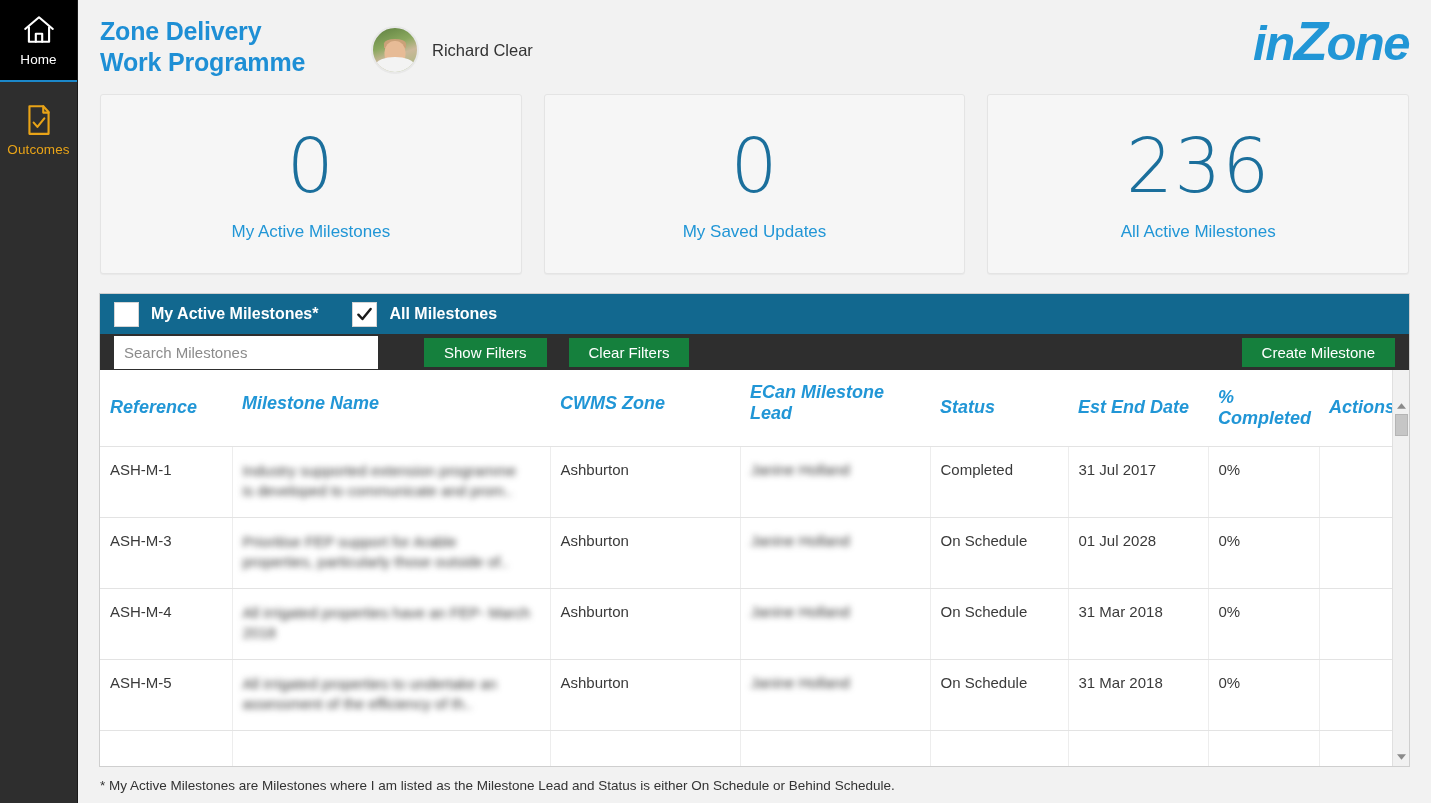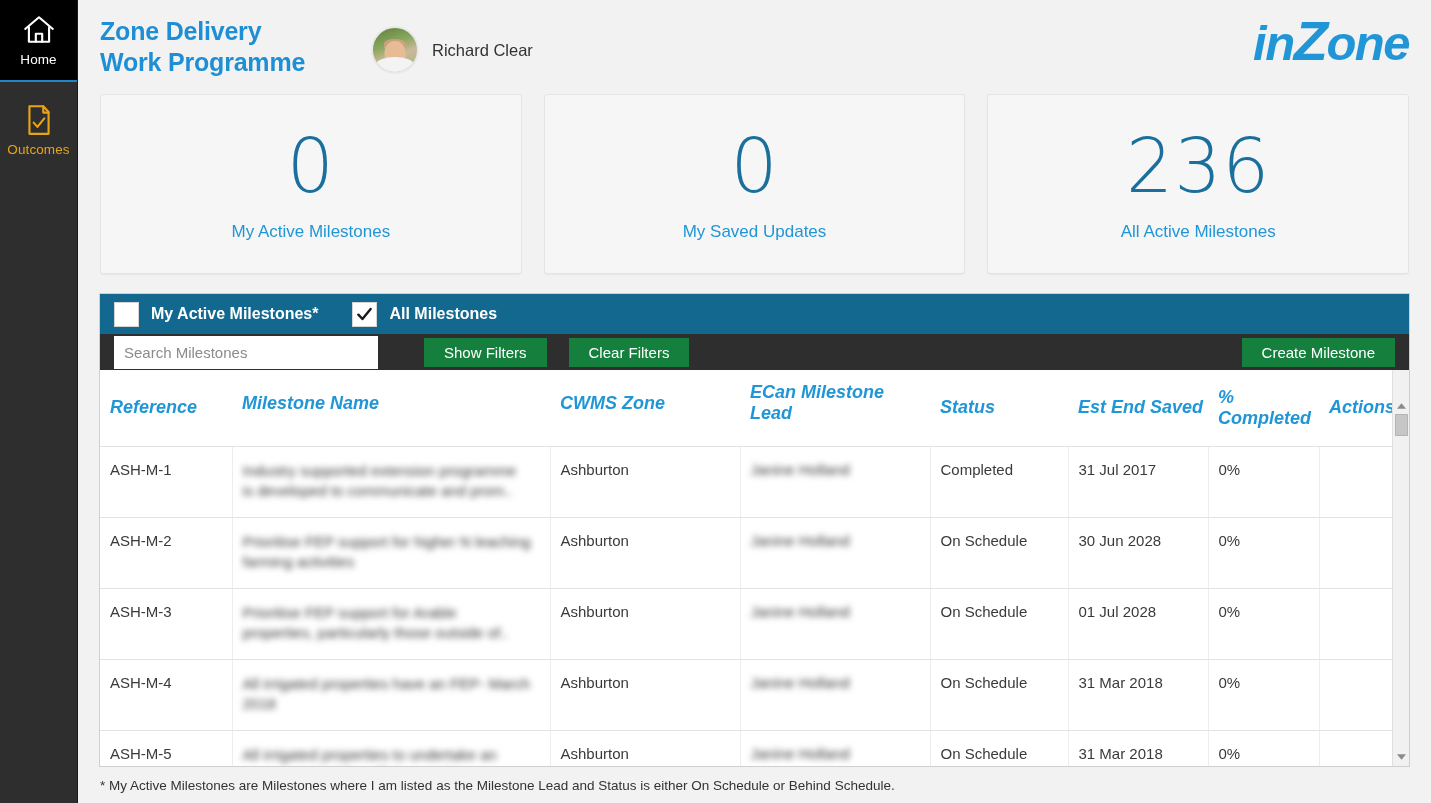--- a/index.html
+++ b/index.html
@@ -261,49 +261,36 @@
 
       <div id="table-wrap">
         <table id="grid">
           <thead>
             <tr>
               <th class="c-ref">Reference</th>
               <th class="c-name lower">Milestone Name</th>
               <th class="c-zone lower">CWMS Zone</th>
               <th class="c-lead lower">ECan Milestone Lead</th>
               <th class="c-stat">Status</th>
-              <th class="c-date">Est End Saved</th>
+              <th class="c-date">Est End Date</th>
               <th class="c-pct">% Completed</th>
               <th class="c-act">Actions</th>
             </tr>
           </thead>
           <tbody id="grid-body">
               <tr>
                 <td class="c-ref">ASH-M-1</td>
                 <td class="c-name blur">
                   <span>Industry supported extension programme</span>
                   <span>is developed to communicate and prom..</span>
                 </td>
                 <td class="c-zone">Ashburton</td>
                 <td class="c-lead blur">Janine Holland</td>
                 <td class="c-stat">Completed</td>
                 <td class="c-date">31 Jul 2017</td>
-                <td class="c-pct">0%</td>
-                <td class="c-act last"></td>
-              </tr>
-              <tr>
-                <td class="c-ref">ASH-M-2</td>
-                <td class="c-name blur">
-                  <span>Prioritise FEP support for higher N leaching</span>
-                  <span>farming activities</span>
-                </td>
-                <td class="c-zone">Ashburton</td>
-                <td class="c-lead blur">Janine Holland</td>
-                <td class="c-stat">On Schedule</td>
-                <td class="c-date">30 Jun 2028</td>
                 <td class="c-pct">0%</td>
                 <td class="c-act last"></td>
               </tr>
               <tr>
                 <td class="c-ref">ASH-M-3</td>
                 <td class="c-name blur">
                   <span>Prioritise FEP support for Arable</span>
                   <span>properties, particularly those outside of..</span>
                 </td>
                 <td class="c-zone">Ashburton</td>

